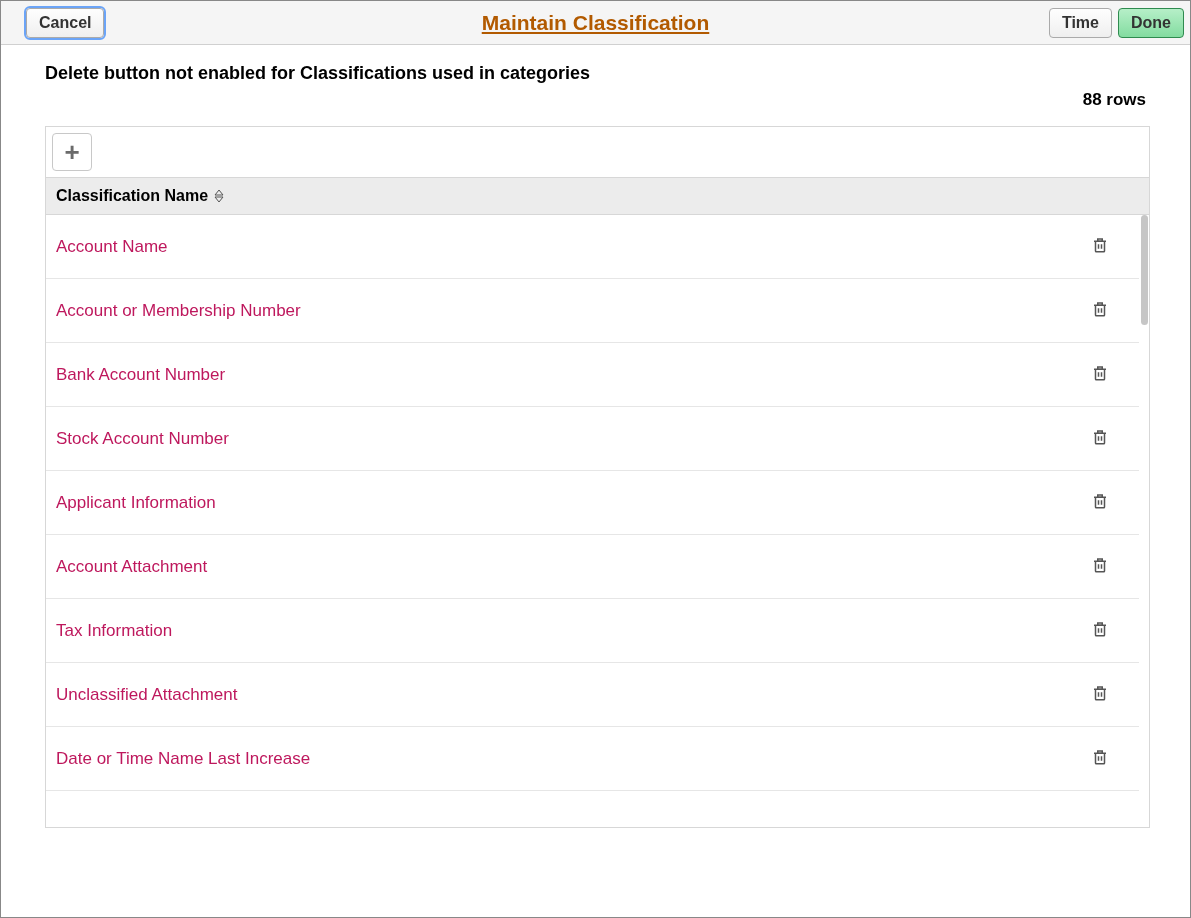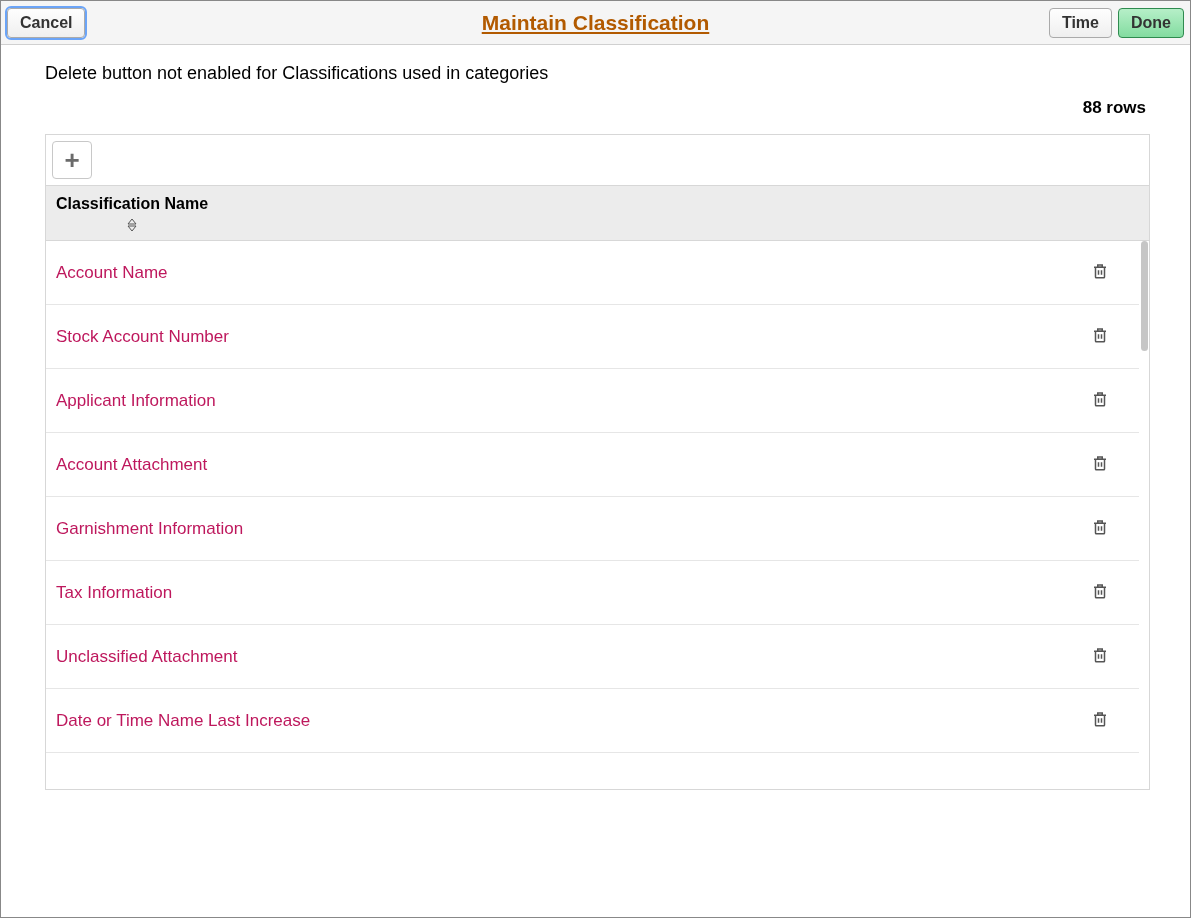--- a/index.html
+++ b/index.html
@@ -45,33 +45,34 @@
       color: #333;
       background: linear-gradient(#fefefe, #efefef);
       border: 1px solid #aaa;
       border-radius: 4px;
       padding: 5px 12px;
       cursor: pointer;
     }
     .btn-cancel {
       outline: 2px solid #6ba4f7;
       outline-offset: 0;
+      margin-left: 19px;
     }
     .btn-done {
       background: linear-gradient(#b6efc8, #83dca0);
       border: 1px solid #2f8b4f;
     }
     .content {
       padding: 18px 40px 0 44px;
     }
     .info-text {
       font-size: 18px;
-      font-weight: normal;
+      font-weight: bold;
       color: #000;
-      margin-bottom: 14px;
+      margin-bottom: 6px;
     }
     .rowcount {
       font-size: 17px;
       font-weight: bold;
       text-align: right;
       padding-right: 4px;
       margin-bottom: 16px;
     }
     .toolbar-row {
       border: 1px solid #d7d7d7;
@@ -103,21 +104,20 @@
       display: flex;
       align-items: center;
     }
     .col-label {
       font-size: 16px;
       font-weight: bold;
       cursor: pointer;
       display: inline-flex;
       align-items: center;
       gap: 6px;
-      flex-direction: column;
     }
     .sort-icon {
       display: inline-flex;
       flex-direction: column;
       align-items: center;
       line-height: 0;
     }
     .sort-icon svg {
       width: 10px;
       height: 6px;
@@ -218,21 +218,47 @@
         <svg viewBox="0 0 24 24" fill="none" stroke="#555" stroke-width="2">
           <path d="M4 7h16"></path>
           <path d="M9 4h6v3H9z"></path>
           <path d="M6 7v13a1 1 0 0 0 1 1h10a1 1 0 0 0 1-1V7"></path>
           <path d="M10 11v6M14 11v6"></path>
         </svg>
       </span>
     </button>
   </div>
 
-
+  <div class="grid-row">
+    <span class="cell-text">Account or Membership Number</span>
+    <button class="delete-btn">
+      <span>
+        <svg viewBox="0 0 24 24" fill="none" stroke="#555" stroke-width="2">
+          <path d="M4 7h16"></path>
+          <path d="M9 4h6v3H9z"></path>
+          <path d="M6 7v13a1 1 0 0 0 1 1h10a1 1 0 0 0 1-1V7"></path>
+          <path d="M10 11v6M14 11v6"></path>
+        </svg>
+      </span>
+    </button>
+  </div>
+
+  <div class="grid-row">
+    <span class="cell-text">Bank Account Number</span>
+    <button class="delete-btn">
+      <span>
+        <svg viewBox="0 0 24 24" fill="none" stroke="#555" stroke-width="2">
+          <path d="M4 7h16"></path>
+          <path d="M9 4h6v3H9z"></path>
+          <path d="M6 7v13a1 1 0 0 0 1 1h10a1 1 0 0 0 1-1V7"></path>
+          <path d="M10 11v6M14 11v6"></path>
+        </svg>
+      </span>
+    </button>
+  </div>
 
   <div class="grid-row">
     <span class="cell-text">Stock Account Number</span>
     <button class="delete-btn">
       <span>
         <svg viewBox="0 0 24 24" fill="none" stroke="#555" stroke-width="2">
           <path d="M4 7h16"></path>
           <path d="M9 4h6v3H9z"></path>
           <path d="M6 7v13a1 1 0 0 0 1 1h10a1 1 0 0 0 1-1V7"></path>
           <path d="M10 11v6M14 11v6"></path>
@@ -263,33 +289,20 @@
         <svg viewBox="0 0 24 24" fill="none" stroke="#555" stroke-width="2">
           <path d="M4 7h16"></path>
           <path d="M9 4h6v3H9z"></path>
           <path d="M6 7v13a1 1 0 0 0 1 1h10a1 1 0 0 0 1-1V7"></path>
           <path d="M10 11v6M14 11v6"></path>
         </svg>
       </span>
     </button>
   </div>
 
-  <div class="grid-row">
-    <span class="cell-text">Garnishment Information</span>
-    <button class="delete-btn">
-      <span>
-        <svg viewBox="0 0 24 24" fill="none" stroke="#555" stroke-width="2">
-          <path d="M4 7h16"></path>
-          <path d="M9 4h6v3H9z"></path>
-          <path d="M6 7v13a1 1 0 0 0 1 1h10a1 1 0 0 0 1-1V7"></path>
-          <path d="M10 11v6M14 11v6"></path>
-        </svg>
-      </span>
-    </button>
-  </div>
 
   <div class="grid-row">
     <span class="cell-text">Tax Information</span>
     <button class="delete-btn">
       <span>
         <svg viewBox="0 0 24 24" fill="none" stroke="#555" stroke-width="2">
           <path d="M4 7h16"></path>
           <path d="M9 4h6v3H9z"></path>
           <path d="M6 7v13a1 1 0 0 0 1 1h10a1 1 0 0 0 1-1V7"></path>
           <path d="M10 11v6M14 11v6"></path>

